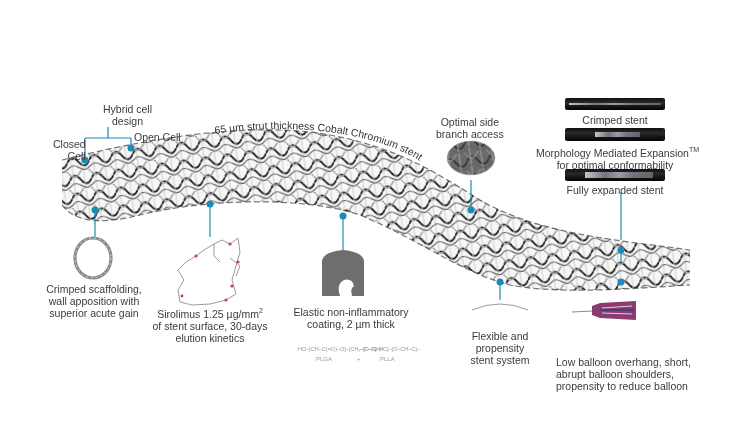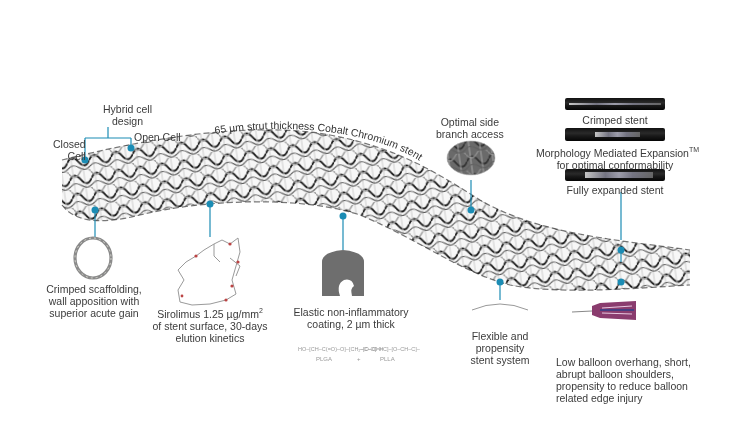--- a/index.html
+++ b/index.html
@@ -165,14 +165,13 @@
 
 <div class="lbl" style="left:462px; top:330px; width:76px;">
   <div>Flexible and</div>
   <div>propensity</div>
   <div>stent system</div>
 </div>
 <div class="lbl left" style="left:556px; top:323px;margin-top:33px;">
   <div>Low balloon overhang, short,</div>
   <div>abrupt balloon shoulders,</div>
   <div>propensity to reduce balloon</div>
-  <div>related edge injury</div>
 </div>
 
 </body></html>

